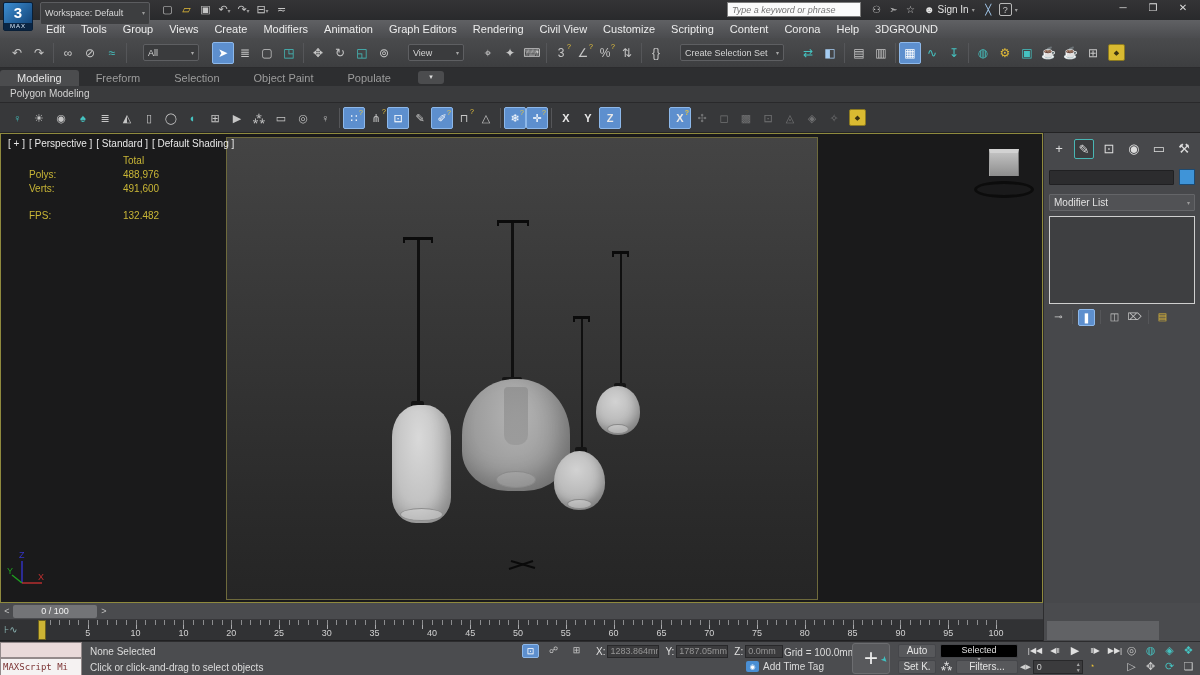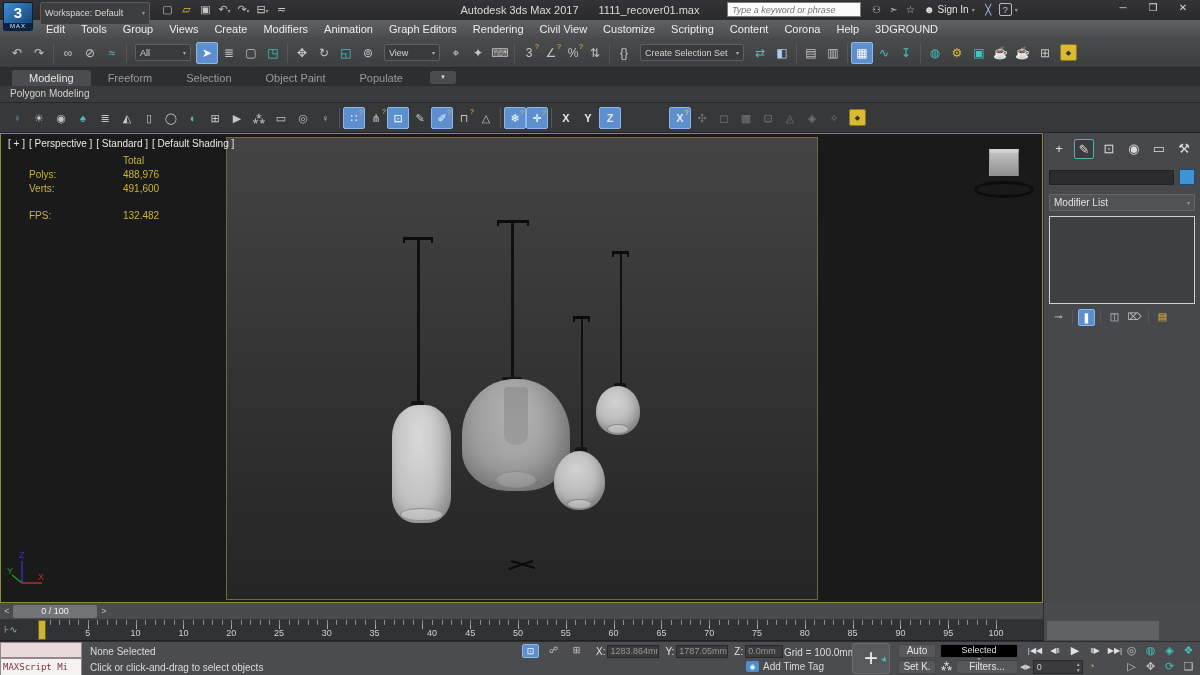--- a/index.html
+++ b/index.html
@@ -27,33 +27,33 @@
   
   .menubar{position:absolute;top:20px;left:0;right:0;height:18px;background:linear-gradient(#606164,#4b4c4f);display:flex;align-items:center;padding-left:38px;z-index:5;}
   .menu-item{padding:0 8px;font-size:11px;color:#ededed;white-space:nowrap;}
 
   
   .toolbar1{position:absolute;top:38px;left:0;right:0;height:30px;background:linear-gradient(#4a4b4d,#3d3e40);border-bottom:1px solid #2b2b2d;display:flex;align-items:center;padding-left:6px;overflow:hidden;}
   .toolbar2{position:absolute;top:103px;left:0;right:0;height:30px;background:#37383a;border-bottom:1px solid #232324;display:flex;align-items:center;padding-left:6px;overflow:hidden;}
   .tbtn{width:22px;height:22px;line-height:22px;text-align:center;font-size:12px;color:#c6c6c6;border-radius:2px;flex:0 0 auto;position:relative;}
   .toolbar2 .tbtn{width:22px;height:22px;font-size:11px;}
   .sep{width:1px;height:20px;background:#28282a;border-right:1px solid #555659;margin:0 3px;flex:0 0 auto;}
-  .dd{height:17px;background:#3a3b3d;border:1px solid #5e5f62;border-radius:2px;font-size:9px;color:#d4d4d4;display:flex;align-items:center;justify-content:space-between;padding:0 4px;margin:0 5px;flex:0 0 auto;white-space:nowrap;overflow:hidden;}
+  .dd{height:17px;background:#3a3b3d;border:1px solid #5e5f62;border-radius:2px;font-size:9px;color:#d4d4d4;display:flex;align-items:center;justify-content:space-between;padding:0 4px;margin:0 13px;flex:0 0 auto;white-space:nowrap;overflow:hidden;}
   .dd .arr{font-size:6px;color:#a8a8a8;margin-left:4px;}
   .checked{background:#5d8fce;border:1px solid #8db8ea;color:#fff;line-height:20px;}
   .disabled{opacity:.4;}
   .c-teal{color:#45c3c1;}
   .c-gold{color:#e3bc38;}
   .c-blue{color:#a6cdf2;}
   .letter{font-weight:bold;font-size:13px;color:#e8e8e8;}
   .gold-btn{background:#d9ba31;border:1px solid #8c7a20;color:#3a3212;width:17px!important;height:17px!important;line-height:15px!important;font-size:7px!important;margin-left:4px;}
   sup.q{position:absolute;right:1px;top:1px;font-size:7px;color:#eac63c;line-height:7px;}
 
   
-  .ribbon-tabs{position:absolute;top:68px;left:0;right:0;height:18px;background:#2d2e30;display:flex;align-items:flex-end;padding-left:12px;}
+  .ribbon-tabs{position:absolute;top:68px;left:0;right:0;height:18px;background:#2d2e30;display:flex;align-items:flex-end;padding-left:0;}
   .rtab{padding:2px 17px 2px;font-size:11px;color:#9c9c9c;white-space:nowrap;}
   .rtab.active{background:#4b4c4e;color:#e6e6e6;border-radius:3px 3px 0 0;}
   .rtab-extra{width:26px;height:13px;background:#4b4c4e;border-radius:3px;margin:0 0 2px 10px;text-align:center;line-height:11px;font-size:7px;color:#ddd;}
   .ribbon-strip{position:absolute;top:86px;left:0;right:0;height:17px;background:#3a3b3d;border-bottom:1px solid #29292b;font-size:10px;color:#d2d2d2;line-height:16px;padding-left:10px;}
 
   
   .viewport{position:absolute;left:0;top:133px;width:1043px;height:470px;background:#1a1a1b;border:1px solid #8f8a3e;}
   .backdrop{position:absolute;left:225px;top:3px;width:592px;height:463px;background:linear-gradient(#444444,#3a3a3a 30%,#2b2b2b 78%,#252525);border:1px solid #6e6a3c;}
   .vp-label{position:absolute;left:7px;top:4px;font-size:10px;color:#e8e8e8;display:flex;gap:4px;}
   .stats{position:absolute;left:28px;top:20px;font-size:10px;color:#c9b636;line-height:14px;}
@@ -149,24 +149,20 @@
     </div>
     <div class="quick">
         <div class="tbtn">▢</div>
         <div class="tbtn c-gold">▱</div>
         <div class="tbtn">▣</div>
         <div class="tbtn">↶<span class="mini-arr">▾</span></div>
         <div class="tbtn">↷<span class="mini-arr">▾</span></div>
         <div class="tbtn">⊟<span class="mini-arr">▾</span></div>
         <div class="tbtn">≂</div>
       </div>
-    <div class="title-center">
-      <span>Autodesk 3ds Max 2017</span>
-      <span>1111_recover01.max</span>
-    </div>
     <input class="search-box" placeholder="Type a keyword or phrase" style="">
     <div class="tb-right">
       <span style="display:flex;">
           <div class="tbtn">⚇</div>
           <div class="tbtn">➣</div>
           <div class="tbtn">☆</div>
         </span>
       <span class="signin">
         <span>☻</span>
         <span>Sign In</span>

